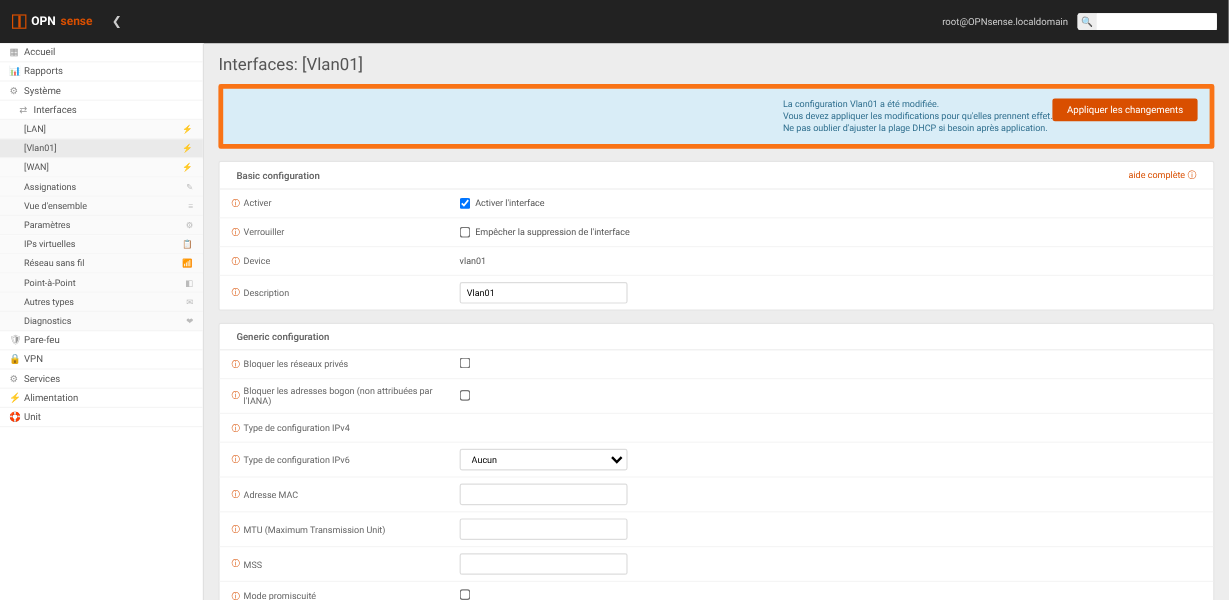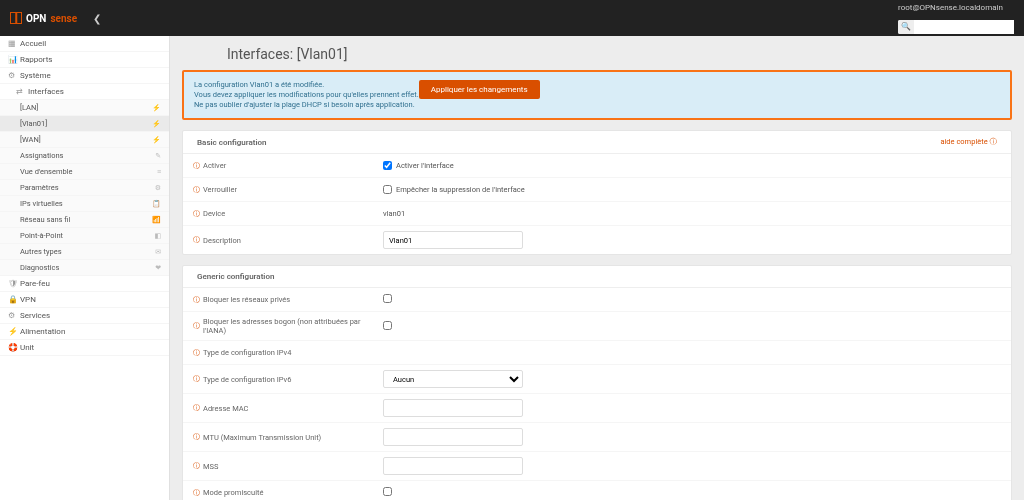--- a/index.html
+++ b/index.html
@@ -4,36 +4,36 @@
 <style>
 * { margin:0; padding:0; box-sizing:border-box; font-family:-apple-system,BlinkMacSystemFont,"Segoe UI",Roboto,Arial,sans-serif; }
 body { background:#ededed; font-size:8.5px; color:#333; }
 .topbar { background:#222; height:36px; display:flex; align-items:center; padding:0 10px; }
 .logo { color:#fff; font-weight:bold; font-size:10px; display:flex; align-items:center; gap:4px; }
 .logo .o { color:#d94f00; }
 .logo-icon { width:12px; height:12px; border:1.5px solid #d94f00; position:relative; }
 .logo-icon::before,.logo-icon::after { content:""; position:absolute; background:#d94f00; }
 .logo-icon::before { width:1.5px; height:100%; left:50%; transform:translateX(-50%); }
 .chev { margin-left:16px; color:#ccc; cursor:pointer; font-size:10px; }
-.topbar-right { margin-left:auto; display:flex; align-items:flex-start; gap:8px;flex-direction:column; }
+.topbar-right { margin-left:auto; display:flex; align-items:center; gap:8px; }
 .user { color:#ccc; font-size:8px; }
 .search-wrap { display:flex; align-items:center; background:#fff; border-radius:2px; height:14px; }
 .search-btn { width:16px; height:14px; background:#eee; border:none; border-radius:2px 0 0 2px; display:flex; align-items:center; justify-content:center; cursor:pointer; font-size:8px; color:#666; }
 .search-inp { width:100px; height:14px; border:none; padding:0 4px; font-size:8px; outline:none; }
 .layout { display:flex; }
 .sidebar { width:170px; background:#fff; min-height:478px; border-right:1px solid #e0e0e0; }
 .s-item { display:flex; align-items:center; padding:3px 8px; color:#555; cursor:pointer; border-bottom:1px solid #f5f5f5; font-size:8px; }
 .s-item .icon { width:12px; font-size:8px; color:#999; }
 .s-item.sub { padding-left:20px; background:#fafafa; font-size:7.5px; }
 .s-item.sub .tail { margin-left:auto; color:#bbb; font-size:7px; }
 .s-item.active { background:#eaeaea; }
 .s-item.indent { padding-left:16px; }
 .main { flex:1; padding:10px 12px 20px 12px; }
-.page-title { font-size:14px; color:#555; font-weight:400; margin-bottom:8px;margin-left:45px; }
-.alert { background:#d9edf7; border:2px solid #f97316; border-radius:2px; padding:8px 10px; margin-bottom:10px; display:flex; align-items:flex-start; justify-content:flex-start; font-size:7.5px; color:#31708f; }
+.page-title { font-size:14px; color:#555; font-weight:400; margin-bottom:8px; }
+.alert { background:#d9edf7; border:4px solid #f97316; border-radius:2px; padding:8px 10px; margin-bottom:10px; display:flex; align-items:flex-start; justify-content:flex-end; font-size:7.5px; color:#31708f; }
 .alert-txt div { margin-bottom:1px; }
 .btn-apply { background:#d94f00; color:#fff; border:none; padding:5px 12px; font-size:8px; border-radius:2px; cursor:pointer; white-space:nowrap; }
 .panel { background:#fff; border:1px solid #e5e5e5; border-radius:2px; margin-bottom:10px; }
 .panel-head { padding:6px 14px; border-bottom:1px solid #eee; font-size:8px; font-weight:600; color:#666; display:flex; justify-content:space-between; align-items:center; }
 .help-link { color:#d94f00; font-weight:400; font-size:7.5px; cursor:pointer; }
 .help-link::after { content:" ⓘ"; }
 .frow { display:flex; border-bottom:1px solid #f5f5f5; padding:5px 10px; align-items:center; min-height:24px; }
 .frow:last-child { border-bottom:none; }
 .flabel { width:190px; font-size:7.5px; color:#666; display:flex; align-items:center; gap:3px; }
 .flabel .i { color:#d94f00; font-size:7px; cursor:pointer; }

